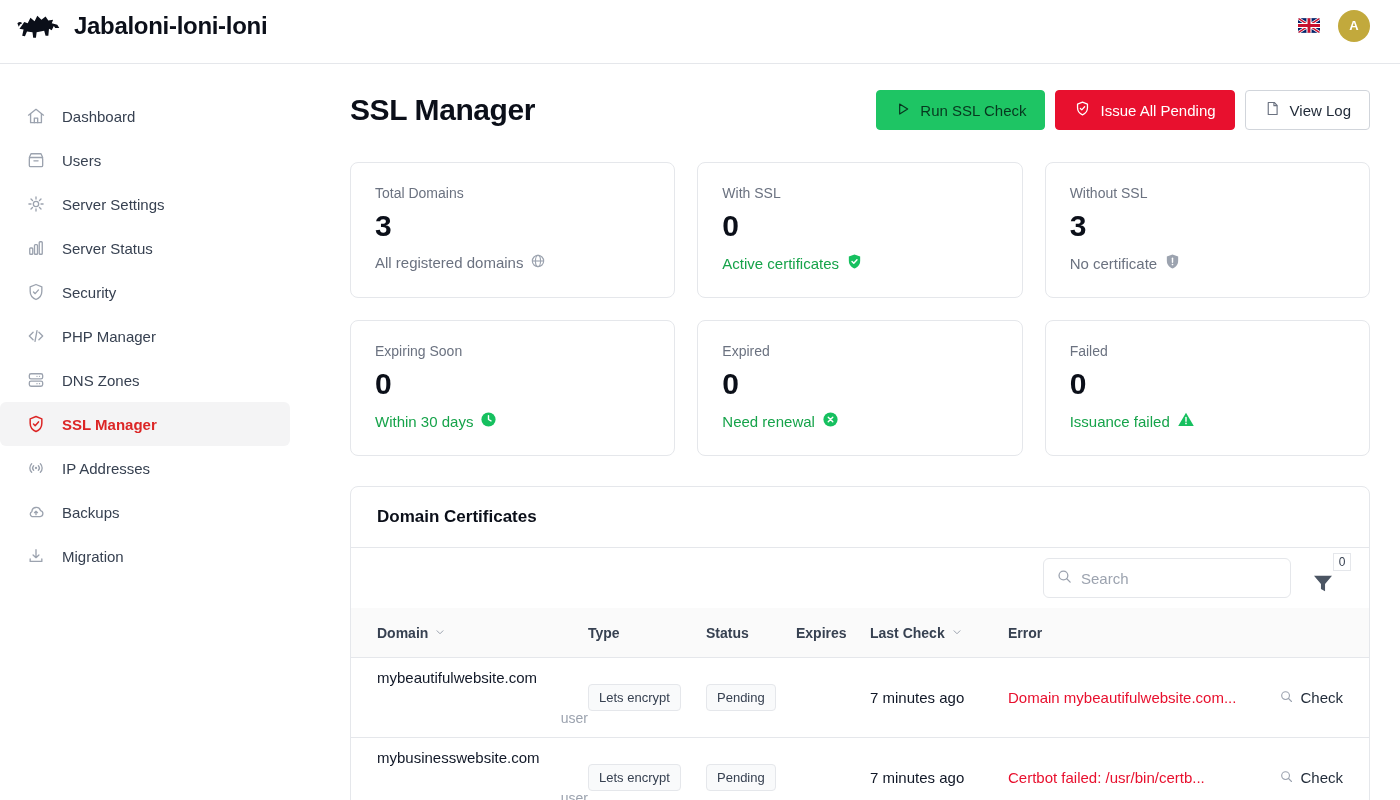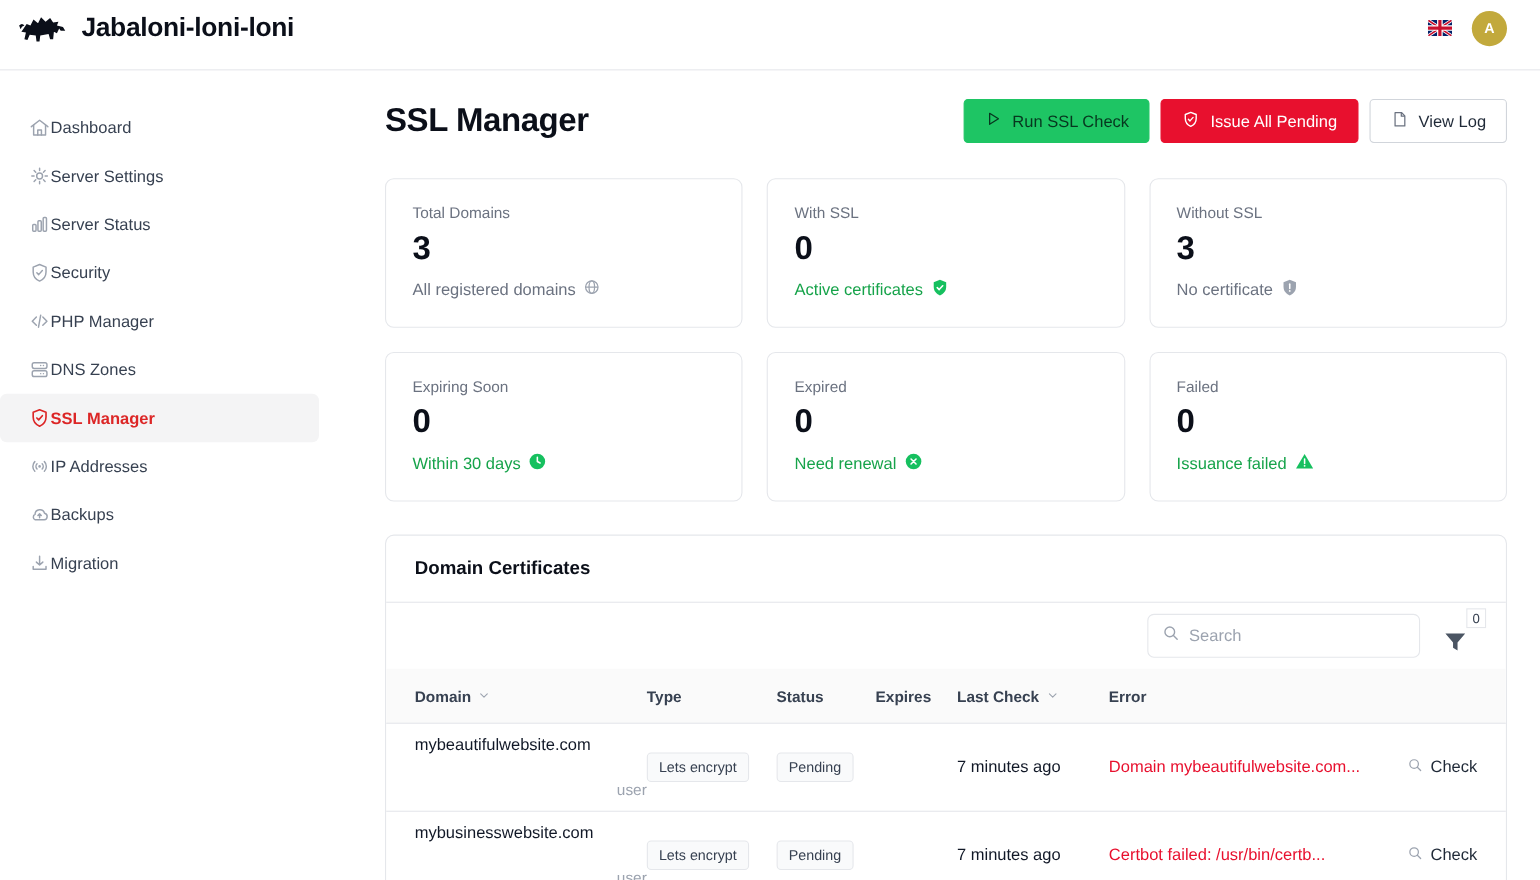--- a/index.html
+++ b/index.html
@@ -13,21 +13,21 @@
   .brand-logo { width:48px; height:36px; display:flex; align-items:center; }
   .brand-title { font-size:24px; font-weight:800; letter-spacing:-0.3px; color:#0b0f19; }
   .topbar-right { display:flex; align-items:center; gap:18px; padding-right:14px; }
   .flag { width:22px; height:15px; border-radius:2px; overflow:hidden; display:block; cursor:pointer; }
   .avatar { width:32px; height:32px; border-radius:50%; background:#c2a93c; color:#fff;
     font-size:13px; font-weight:700; display:flex; align-items:center; justify-content:center; cursor:pointer; }
 
   
   .layout { display:flex; height:736px; }
   .sidebar { width:304px; flex:0 0 304px; padding:30px 14px 0 0; }
-  .side-item { height:44px; display:flex; align-items:center; padding:0 0 0 26px;
+  .side-item { height:44px; display:flex; align-items:center; gap:16px; padding:0 0 0 26px;
     font-size:15px; color:#374151; cursor:pointer; border-radius:6px; }
   .side-item .sicon { width:20px; height:20px; display:flex; align-items:center; justify-content:center; }
   .side-item svg { stroke:#9ca3af; }
   .side-item.active { background:#f4f4f5; color:#dc2626; font-weight:600; }
   .side-item.active svg { stroke:#dc2626; }
 
   .main { flex:1; padding:26px 30px 0 46px; }
 
   
   .page-head { display:flex; align-items:center; justify-content:space-between; }
@@ -111,20 +111,30 @@
           <svg width="20" height="20" viewBox="0 0 24 24" fill="none" stroke-width="1.6" stroke-linecap="round" stroke-linejoin="round">
             <path d="M3 11 L12 4 L21 11"></path>
             <path d="M5.5 9.5 V20 H18.5 V9.5"></path>
             <path d="M10 20 V14.5 H14 V20"></path>
           </svg>
         </span>
       <span>Dashboard</span>
     </div>
     <div class="side-item">
       <span class="sicon">
+          <svg width="20" height="20" viewBox="0 0 24 24" fill="none" stroke-width="1.6" stroke-linecap="round" stroke-linejoin="round">
+            <rect x="4" y="9" width="16" height="11" rx="1.5"></rect>
+            <path d="M4 9 L6 4.5 H18 L20 9"></path>
+            <path d="M9.5 13 H14.5"></path>
+          </svg>
+        </span>
+      <span>Users</span>
+    </div>
+    <div class="side-item">
+      <span class="sicon">
           <svg width="20" height="20" viewBox="0 0 24 24" fill="none" stroke-width="1.6" stroke-linecap="round">
             <circle cx="12" cy="12" r="3.2"></circle>
             <path d="M12 3.5 V6 M12 18 V20.5 M3.5 12 H6 M18 12 H20.5 M6 6 L7.8 7.8 M16.2 16.2 L18 18 M18 6 L16.2 7.8 M7.8 16.2 L6 18"></path>
           </svg>
         </span>
       <span>Server Settings</span>
     </div>
     <div class="side-item">
       <span class="sicon">
           <svg width="20" height="20" viewBox="0 0 24 24" fill="none" stroke-width="1.6" stroke-linejoin="round">

